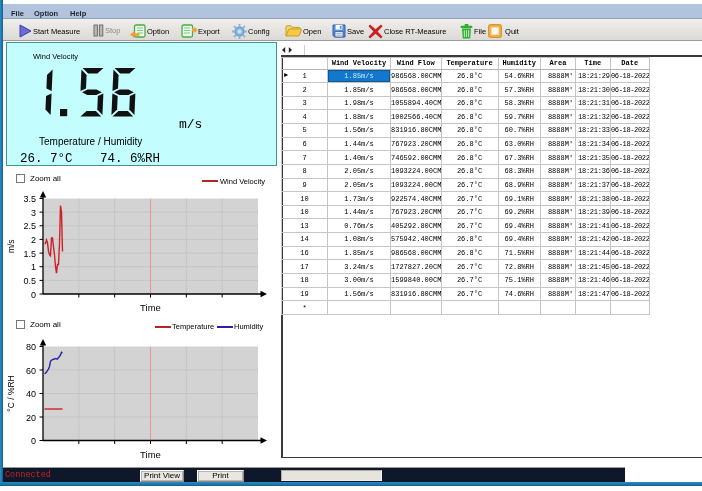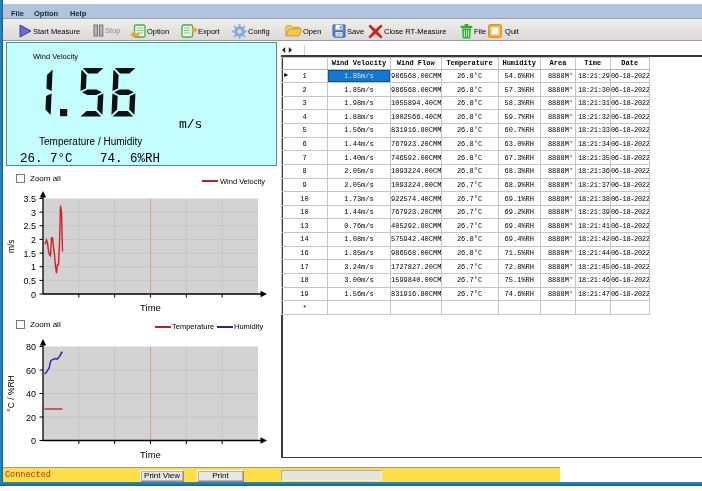--- a/index.html
+++ b/index.html
@@ -13,21 +13,21 @@
 .tbi span{vertical-align:middle}
 #cyan{left:6px;top:42px;width:271px;height:124px;background:#c3fdfd;border:1px solid #3f9392}
 #rightpanel{left:277px;top:41px;width:425px;height:426px;background:#fff}
 #grid{width:368px;border-collapse:collapse;table-layout:fixed;font-family:"Liberation Mono",monospace;font-size:7px;color:#000}
 #grid td{border:1px solid #c5c5c5;text-align:center;height:13.63px;padding:0;overflow:hidden;white-space:nowrap}
 #grid td.hd{font-weight:bold;font-size:7px}
 #grid tr.hrow td{border-bottom:1px solid #b5b5b5;height:12px}
 #grid td.rh{position:relative}
 #grid td.lft{text-align:right;padding-left:1px}
 .mk{position:absolute;left:2px;top:1px;font-size:7px}
-#statusbar{left:3px;top:467px;width:557px;height:15px;background:#fde047;border-top:1px solid #9c9a92}
+#statusbar{left:3px;top:467px;width:622px;height:15px;background:#0f172a;border-top:1px solid #9c9a92}
 .sbtn{position:absolute;top:2px;height:11.5px;background:#e9e7e2;border:1px solid #8f8d85;border-top-color:#fff;border-left-color:#fff;box-shadow:0 0 0 1px #b5b3ab inset;font-size:8px;text-align:center;line-height:10px}
 </style></head><body>
 <div class="abs" id="menubar">
     <span style="left:8px">File</span>
     <span style="left:31px">Option</span>
     <span style="left:67px">Help</span>
   </div>
 <div class="abs" id="toolbar">
     <div class="tbi" style="left:16px"><svg width="13" height="14" viewBox="0 0 13 14">
         <polygon points="1,1 12,7 1,13" fill="#6b6bd6" stroke="#3c3cb0" stroke-width="1"></polygon>

